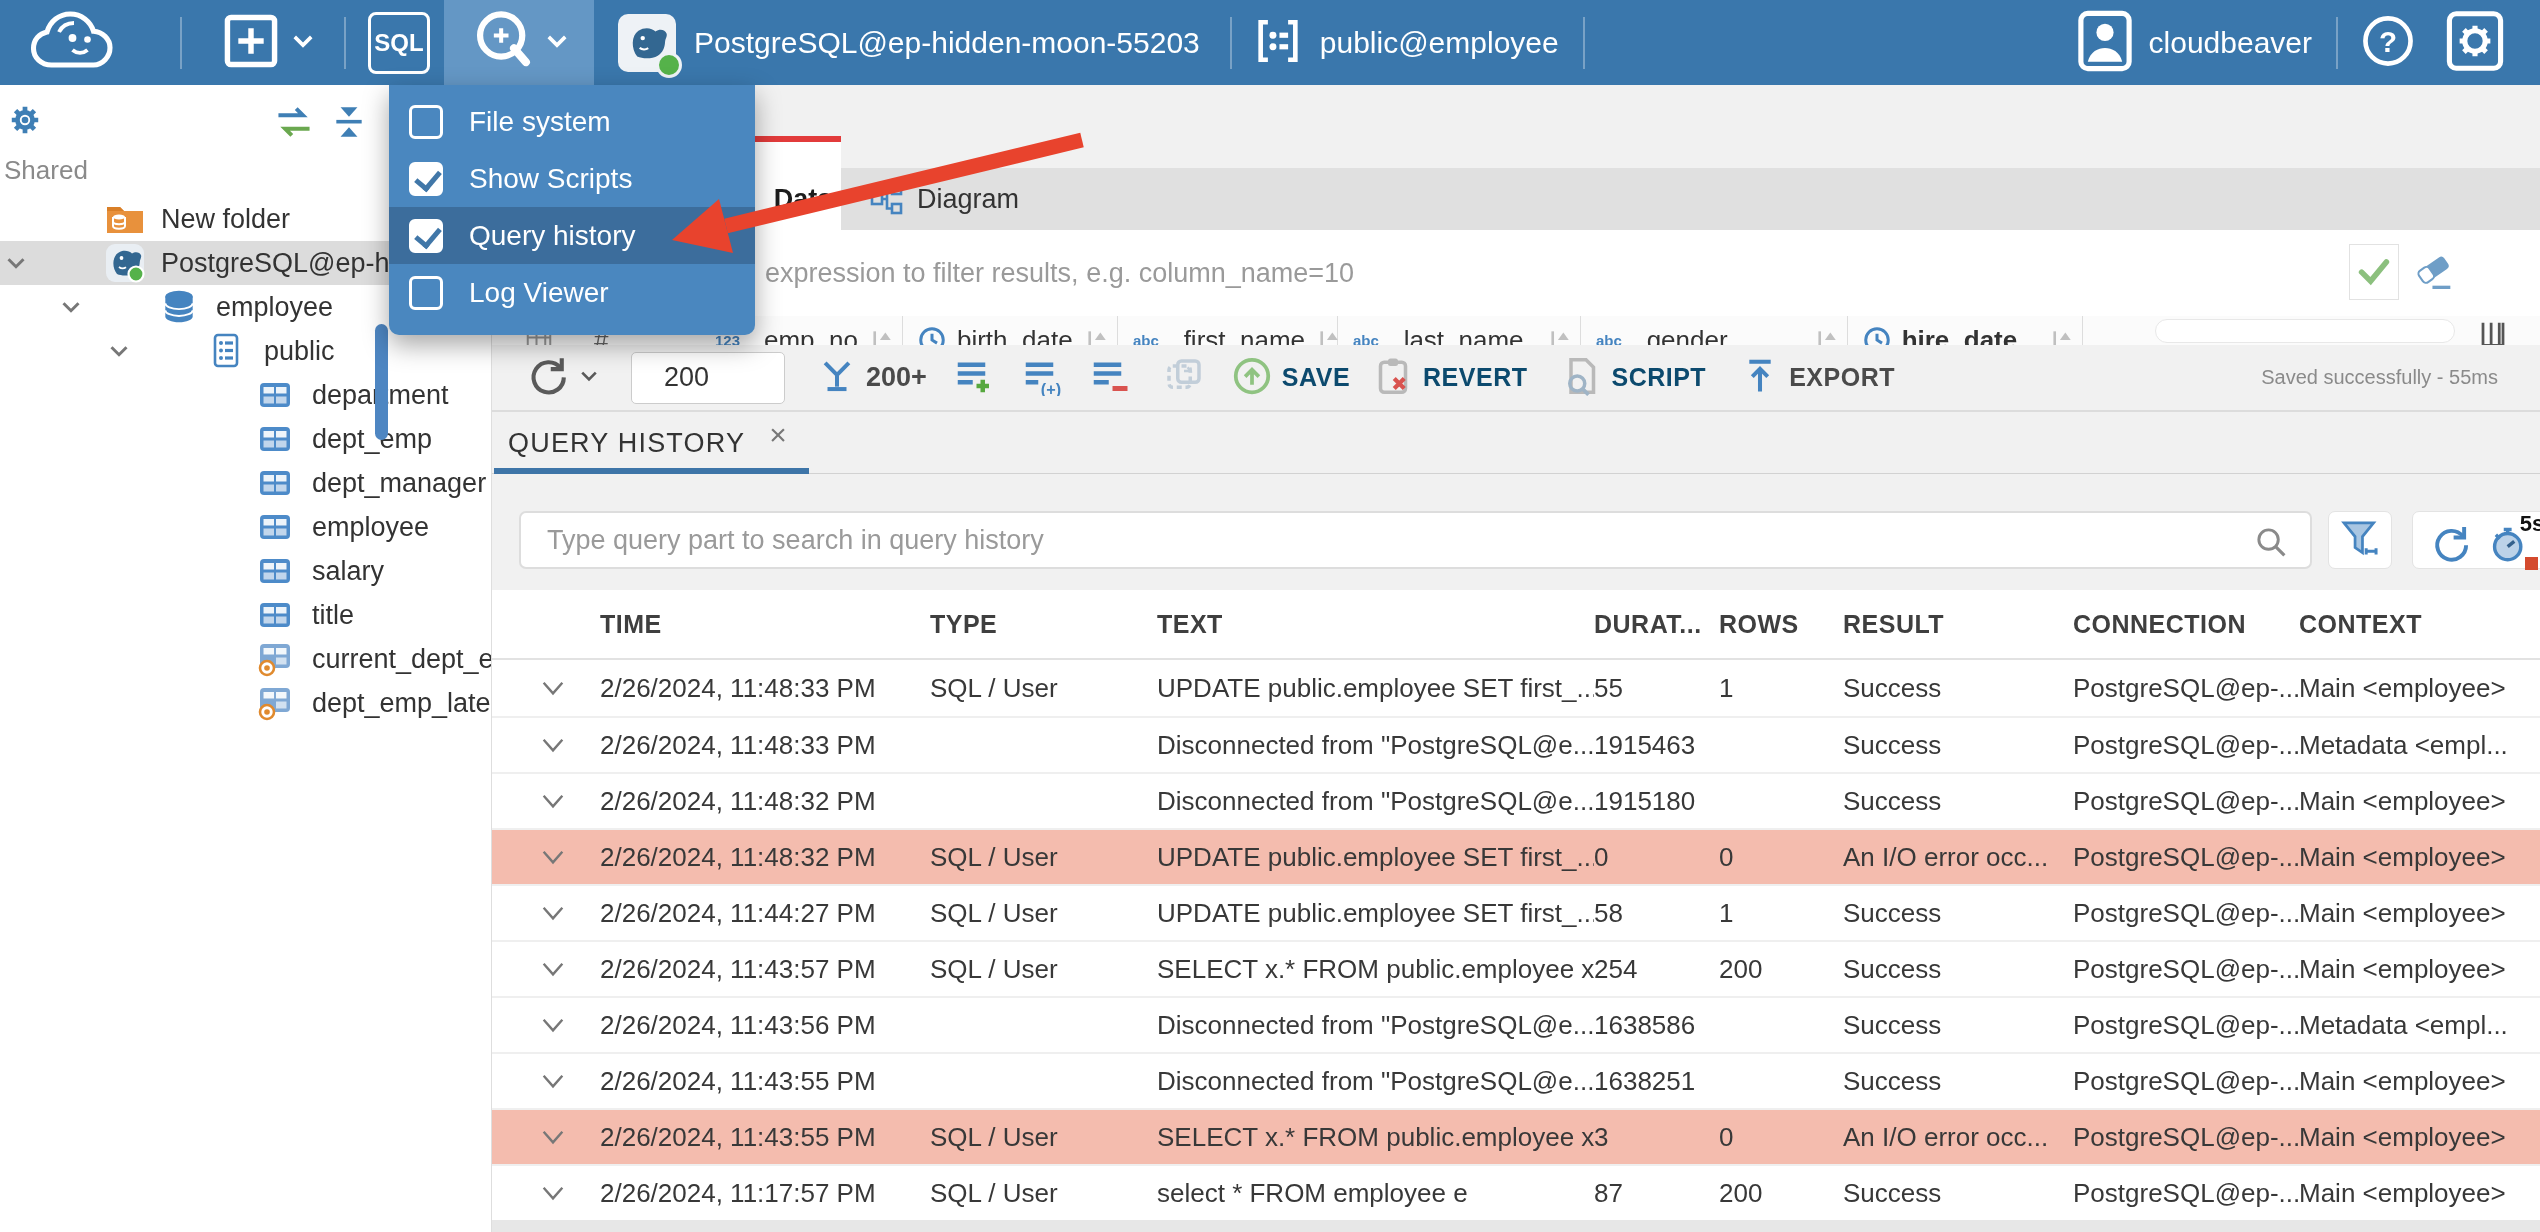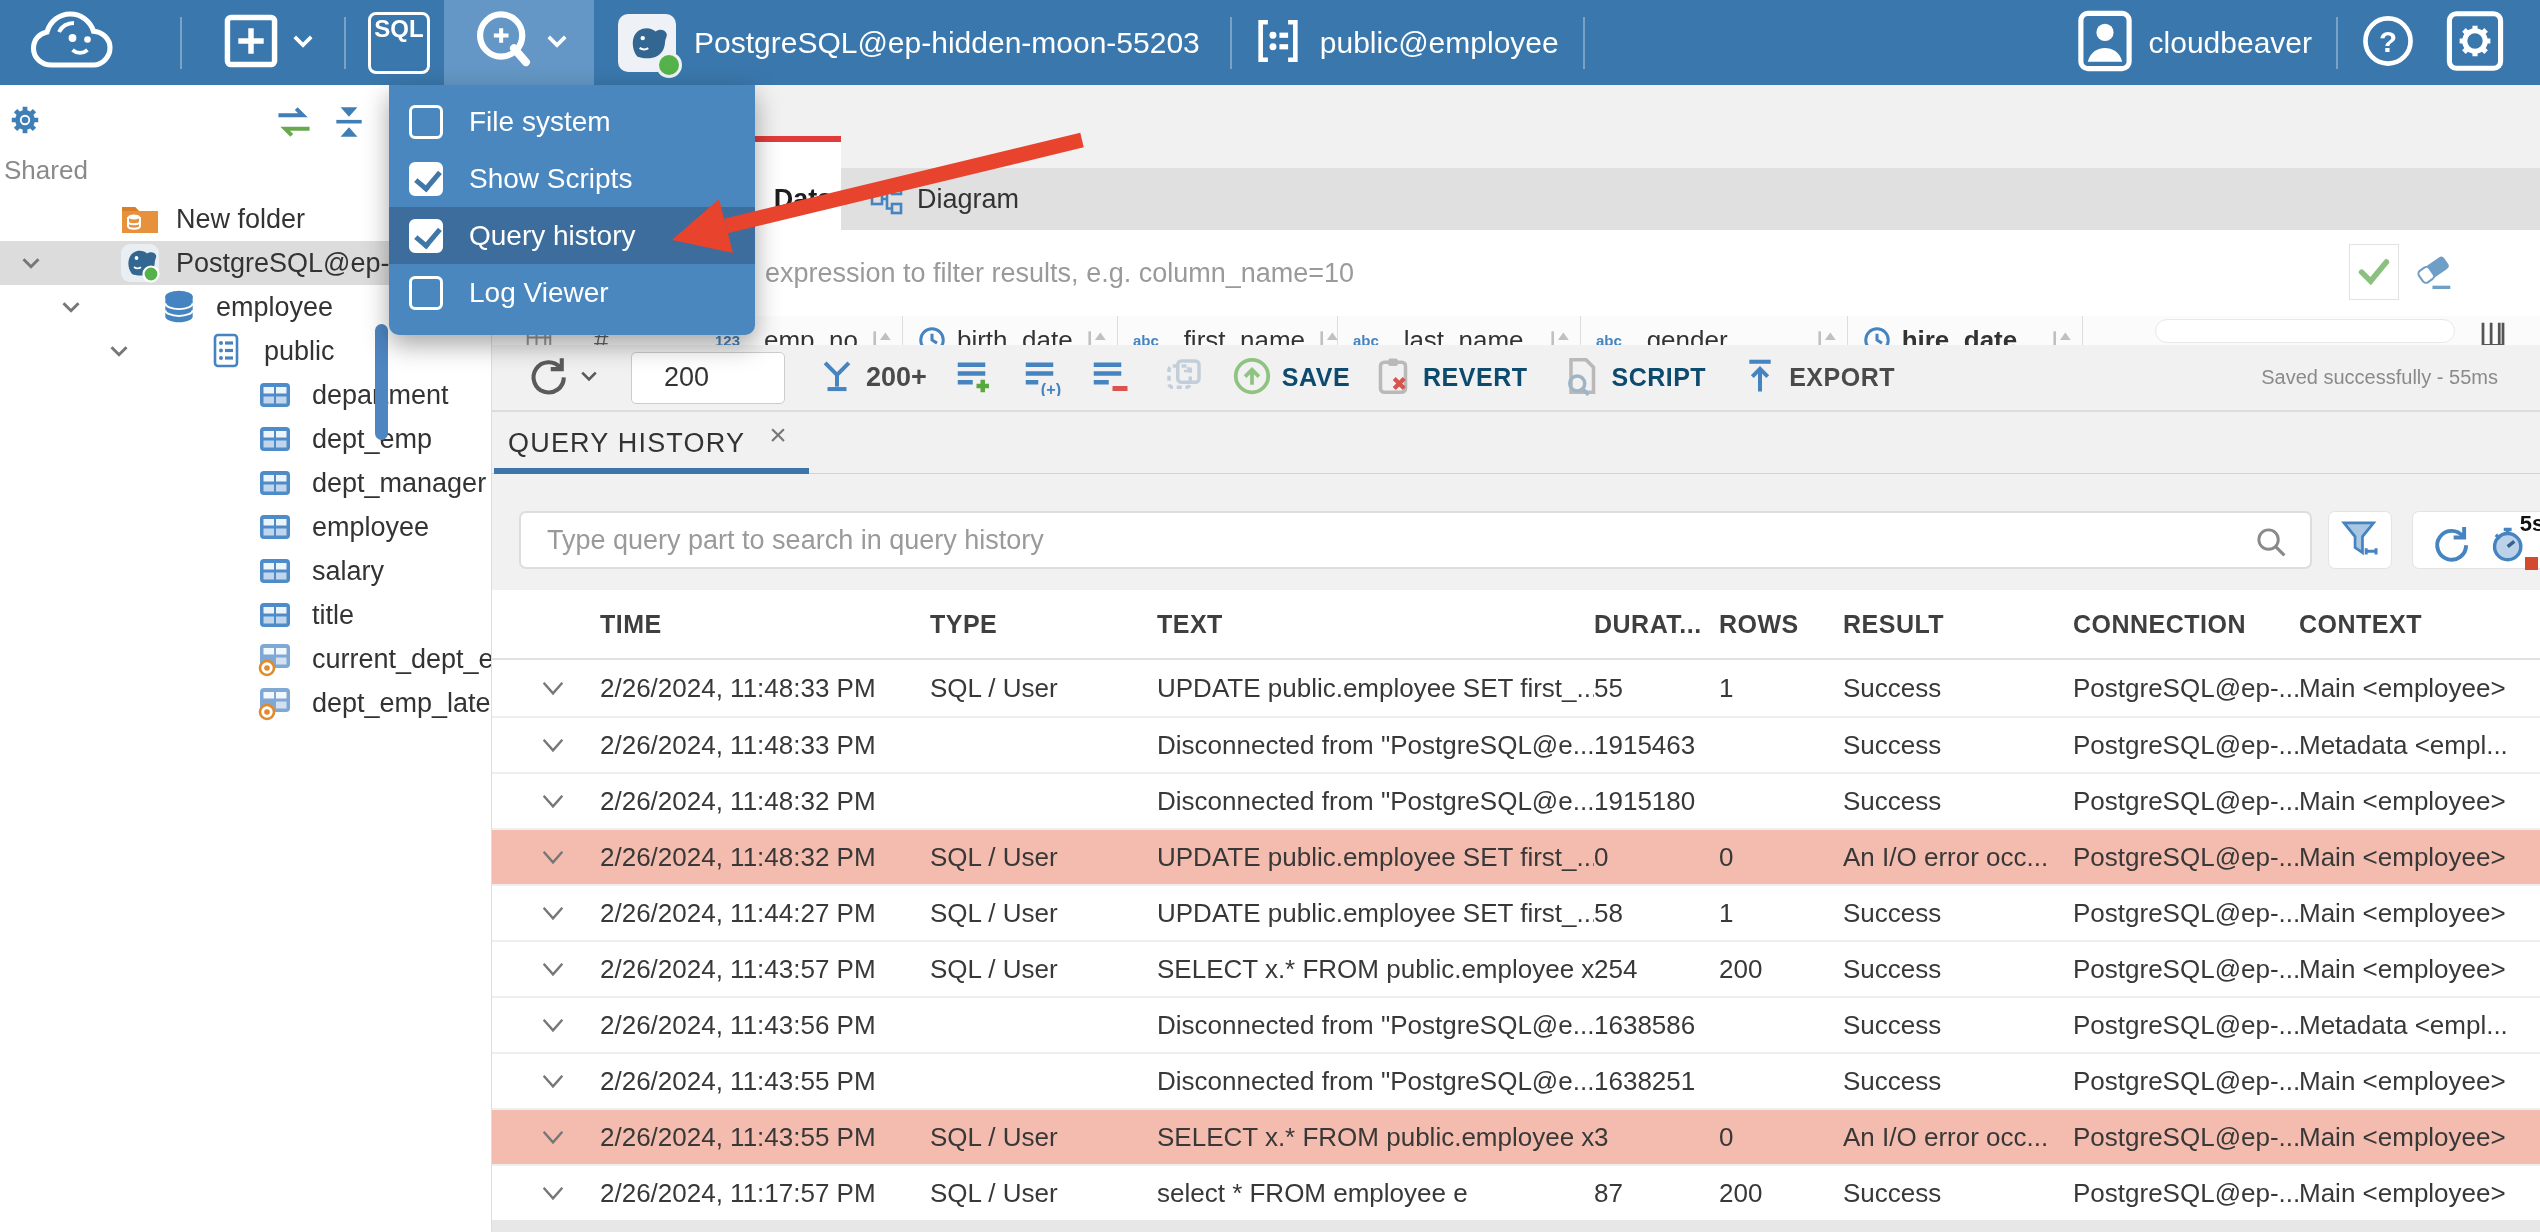--- a/index.html
+++ b/index.html
@@ -25,21 +25,21 @@
              border-right:1px solid #dedede; overflow:hidden; }
   .sb-toolrow { position:relative; height:62px; }
   .sb-gear { position:absolute; left:8px; top:18px; }
   .sb-sync { position:absolute; left:274px; top:20px; }
   .sb-collapse { position:absolute; left:330px; top:20px; }
   .sb-section { padding-left:4px; margin-top:8px; font-size:26px; color:#8a8a8a; }
   #tree { position:absolute; left:0; top:112px; right:0; }
   .tree-row { height:44px; display:flex; align-items:center; font-size:27px; color:#333;
               white-space:nowrap; overflow:hidden; }
   .tree-row[data-selected="true"] { background:#dcdcdc; }
-  .tree-row[data-indent="0"] { padding-left:16px;align-items:center; }
+  .tree-row[data-indent="0"] { padding-left:1px;align-items:center; }
   .tree-row[data-indent="1"] { padding-left:56px; }
   .tree-row[data-indent="2"] { padding-left:104px; }
   .tree-row[data-indent="3"] { padding-left:152px; }
   .tw-chev { width:42px; flex:0 0 auto; margin-right:62px; visibility:hidden; display:flex; align-items:center; }
   .tree-row[data-chev="down"] .tw-chev { visibility:visible; }
   .tw-icon { width:40px; flex:0 0 auto; margin-right:16px; display:flex; align-items:center; position:relative; }
   .tree-scroll { position:absolute; left:375px; top:239px; width:13px; height:116px; border-radius:7px;
                  background:#4e86c2; }
 
   
@@ -171,21 +171,21 @@
           </svg>
       </span>
       <span>
         <svg width="22" height="14" viewBox="0 0 16 10">
             <path d="M2 2l6 6 6-6" fill="none" stroke="#fff" stroke-width="2.6"></path>
           </svg>
       </span>
     </button>
     <div class="vdiv" style="margin-left:30px"></div>
     <button class="tb-item" style="margin-left:22px;background:none;border:none">
-      <span style="display:flex;justify-content:center;width:62px;height:62px;border:3px solid #fff;border-radius:8px;">
+      <span style="display:flex;align-items:center;justify-content:center;width:62px;height:62px;border:3px solid #fff;border-radius:8px;">
         <span class="tb-label" style="font-size:24px;font-weight:bold">SQL</span>
       </span>
     </button>
     <button class="tools-btn" style="margin-left:14px;border:none">
       <span>
         <svg width="66" height="66" viewBox="0 0 36 36">
           <circle cx="17" cy="15" r="11.5" fill="none" stroke="#fff" stroke-width="3.4"></circle>
           <path d="M24 22l6.5 7.5" stroke="#fff" stroke-width="4.4" stroke-linecap="round"></path>
           <path d="M13 15h8M17 11v8" stroke="#fff" stroke-width="2.2"></path>
         </svg>

